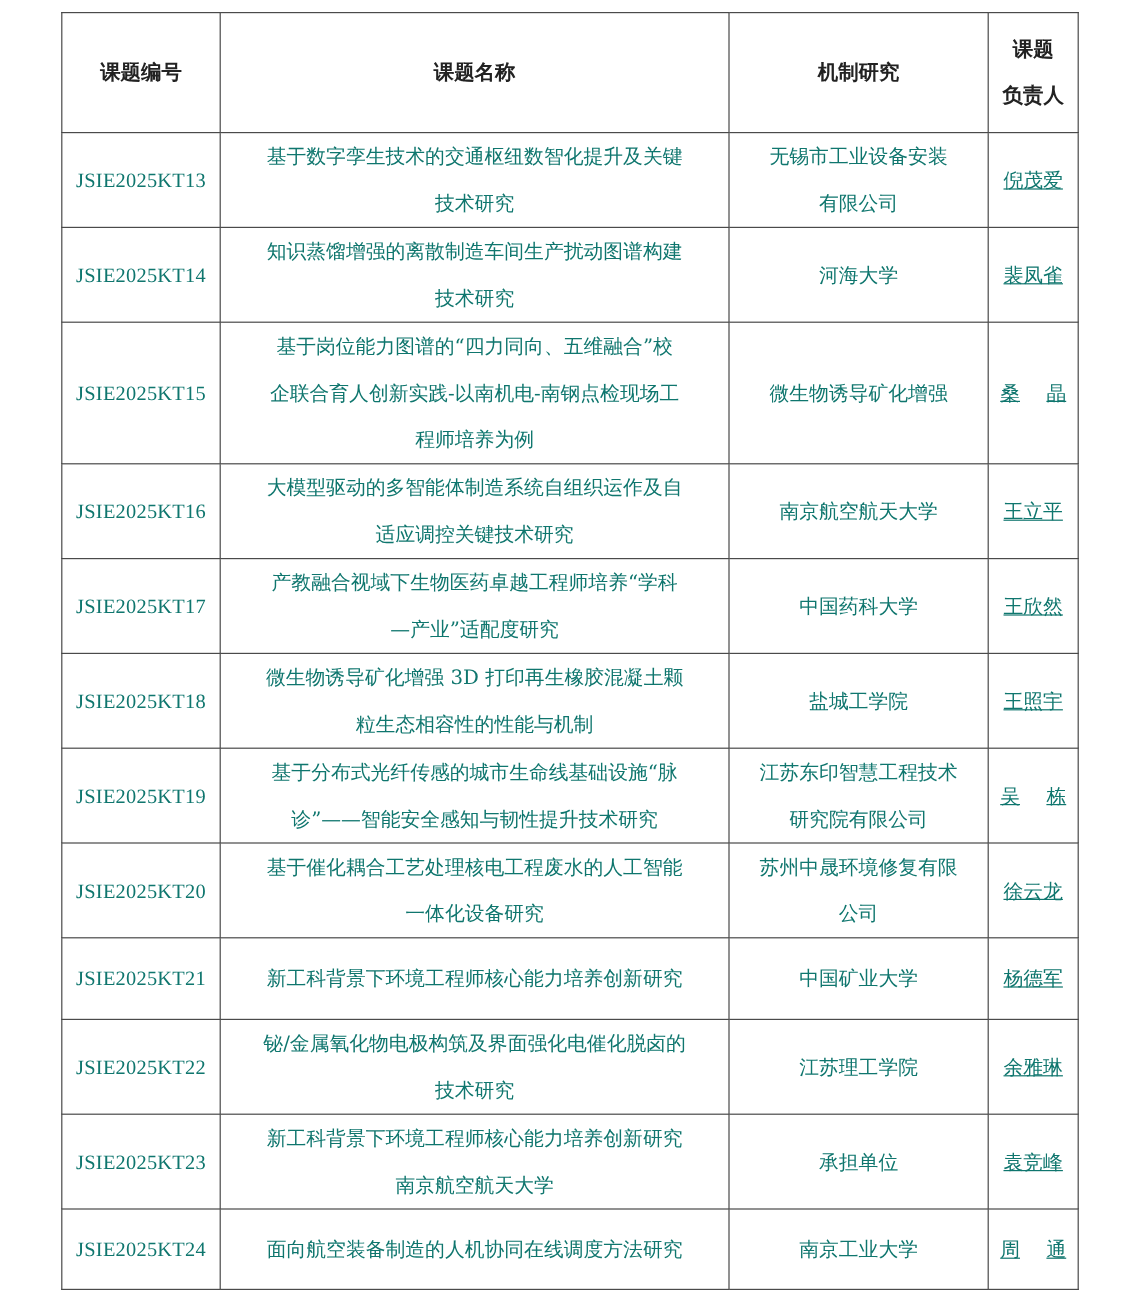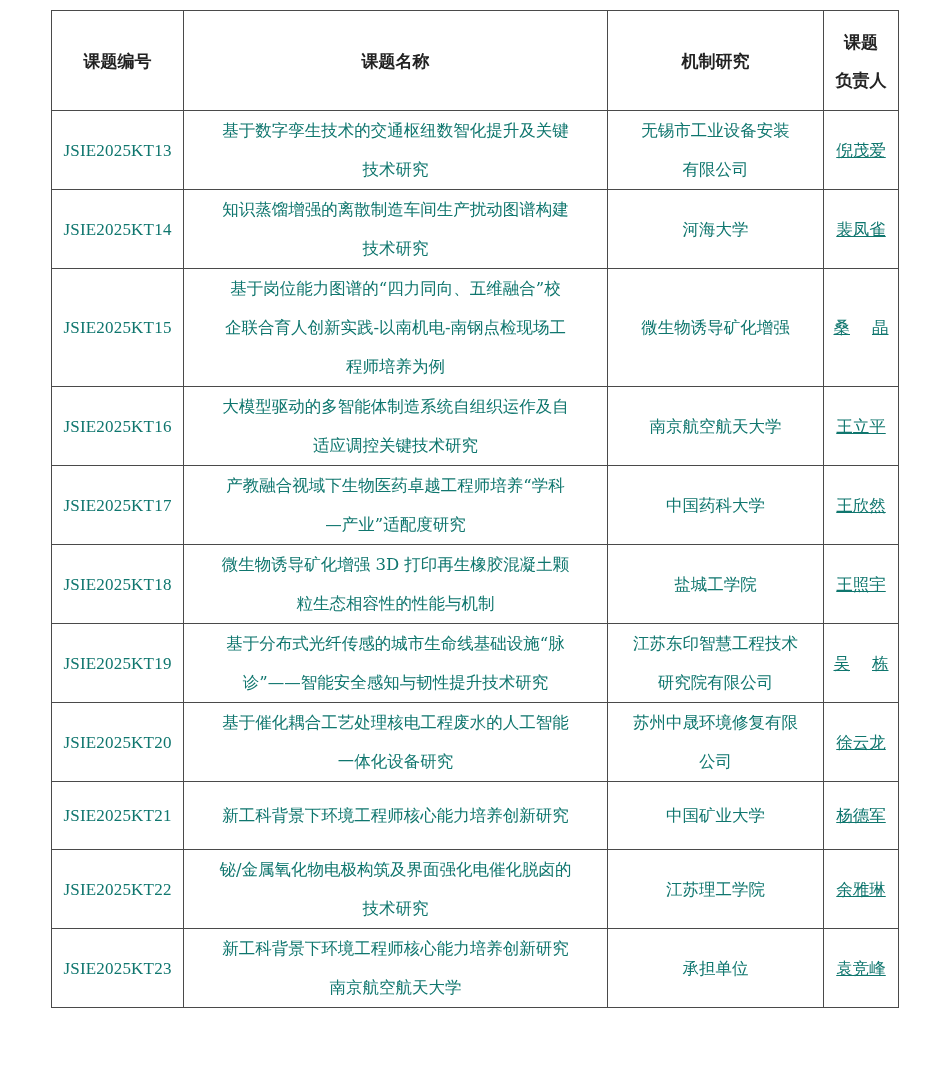--- a/index.html
+++ b/index.html
@@ -206,14 +206,24 @@
         <td class="cell-id">JSIE2025KT23</td>
         <td>
           <div>新工科背景下环境工程师核心能力培养创新研究</div>
           <div>南京航空航天大学</div>
         </td>
         <td>
           <div>承担单位</div>
         </td>
         <td class="cell-lead"><span class="lead-spaced"><span>袁竞峰</span></span></td>
       </tr>
+      <tr style="height: 67px;">
+        <td class="cell-id">JSIE2025KT24</td>
+        <td>
+          <div>面向航空装备制造的人机协同在线调度方法研究</div>
+        </td>
+        <td>
+          <div>南京工业大学</div>
+        </td>
+        <td class="cell-lead"><span class="lead-spaced"><span>周</span><span class="gap"></span><span>通</span></span></td>
+      </tr>
     </tbody>
 </table>
 
 </body></html>

